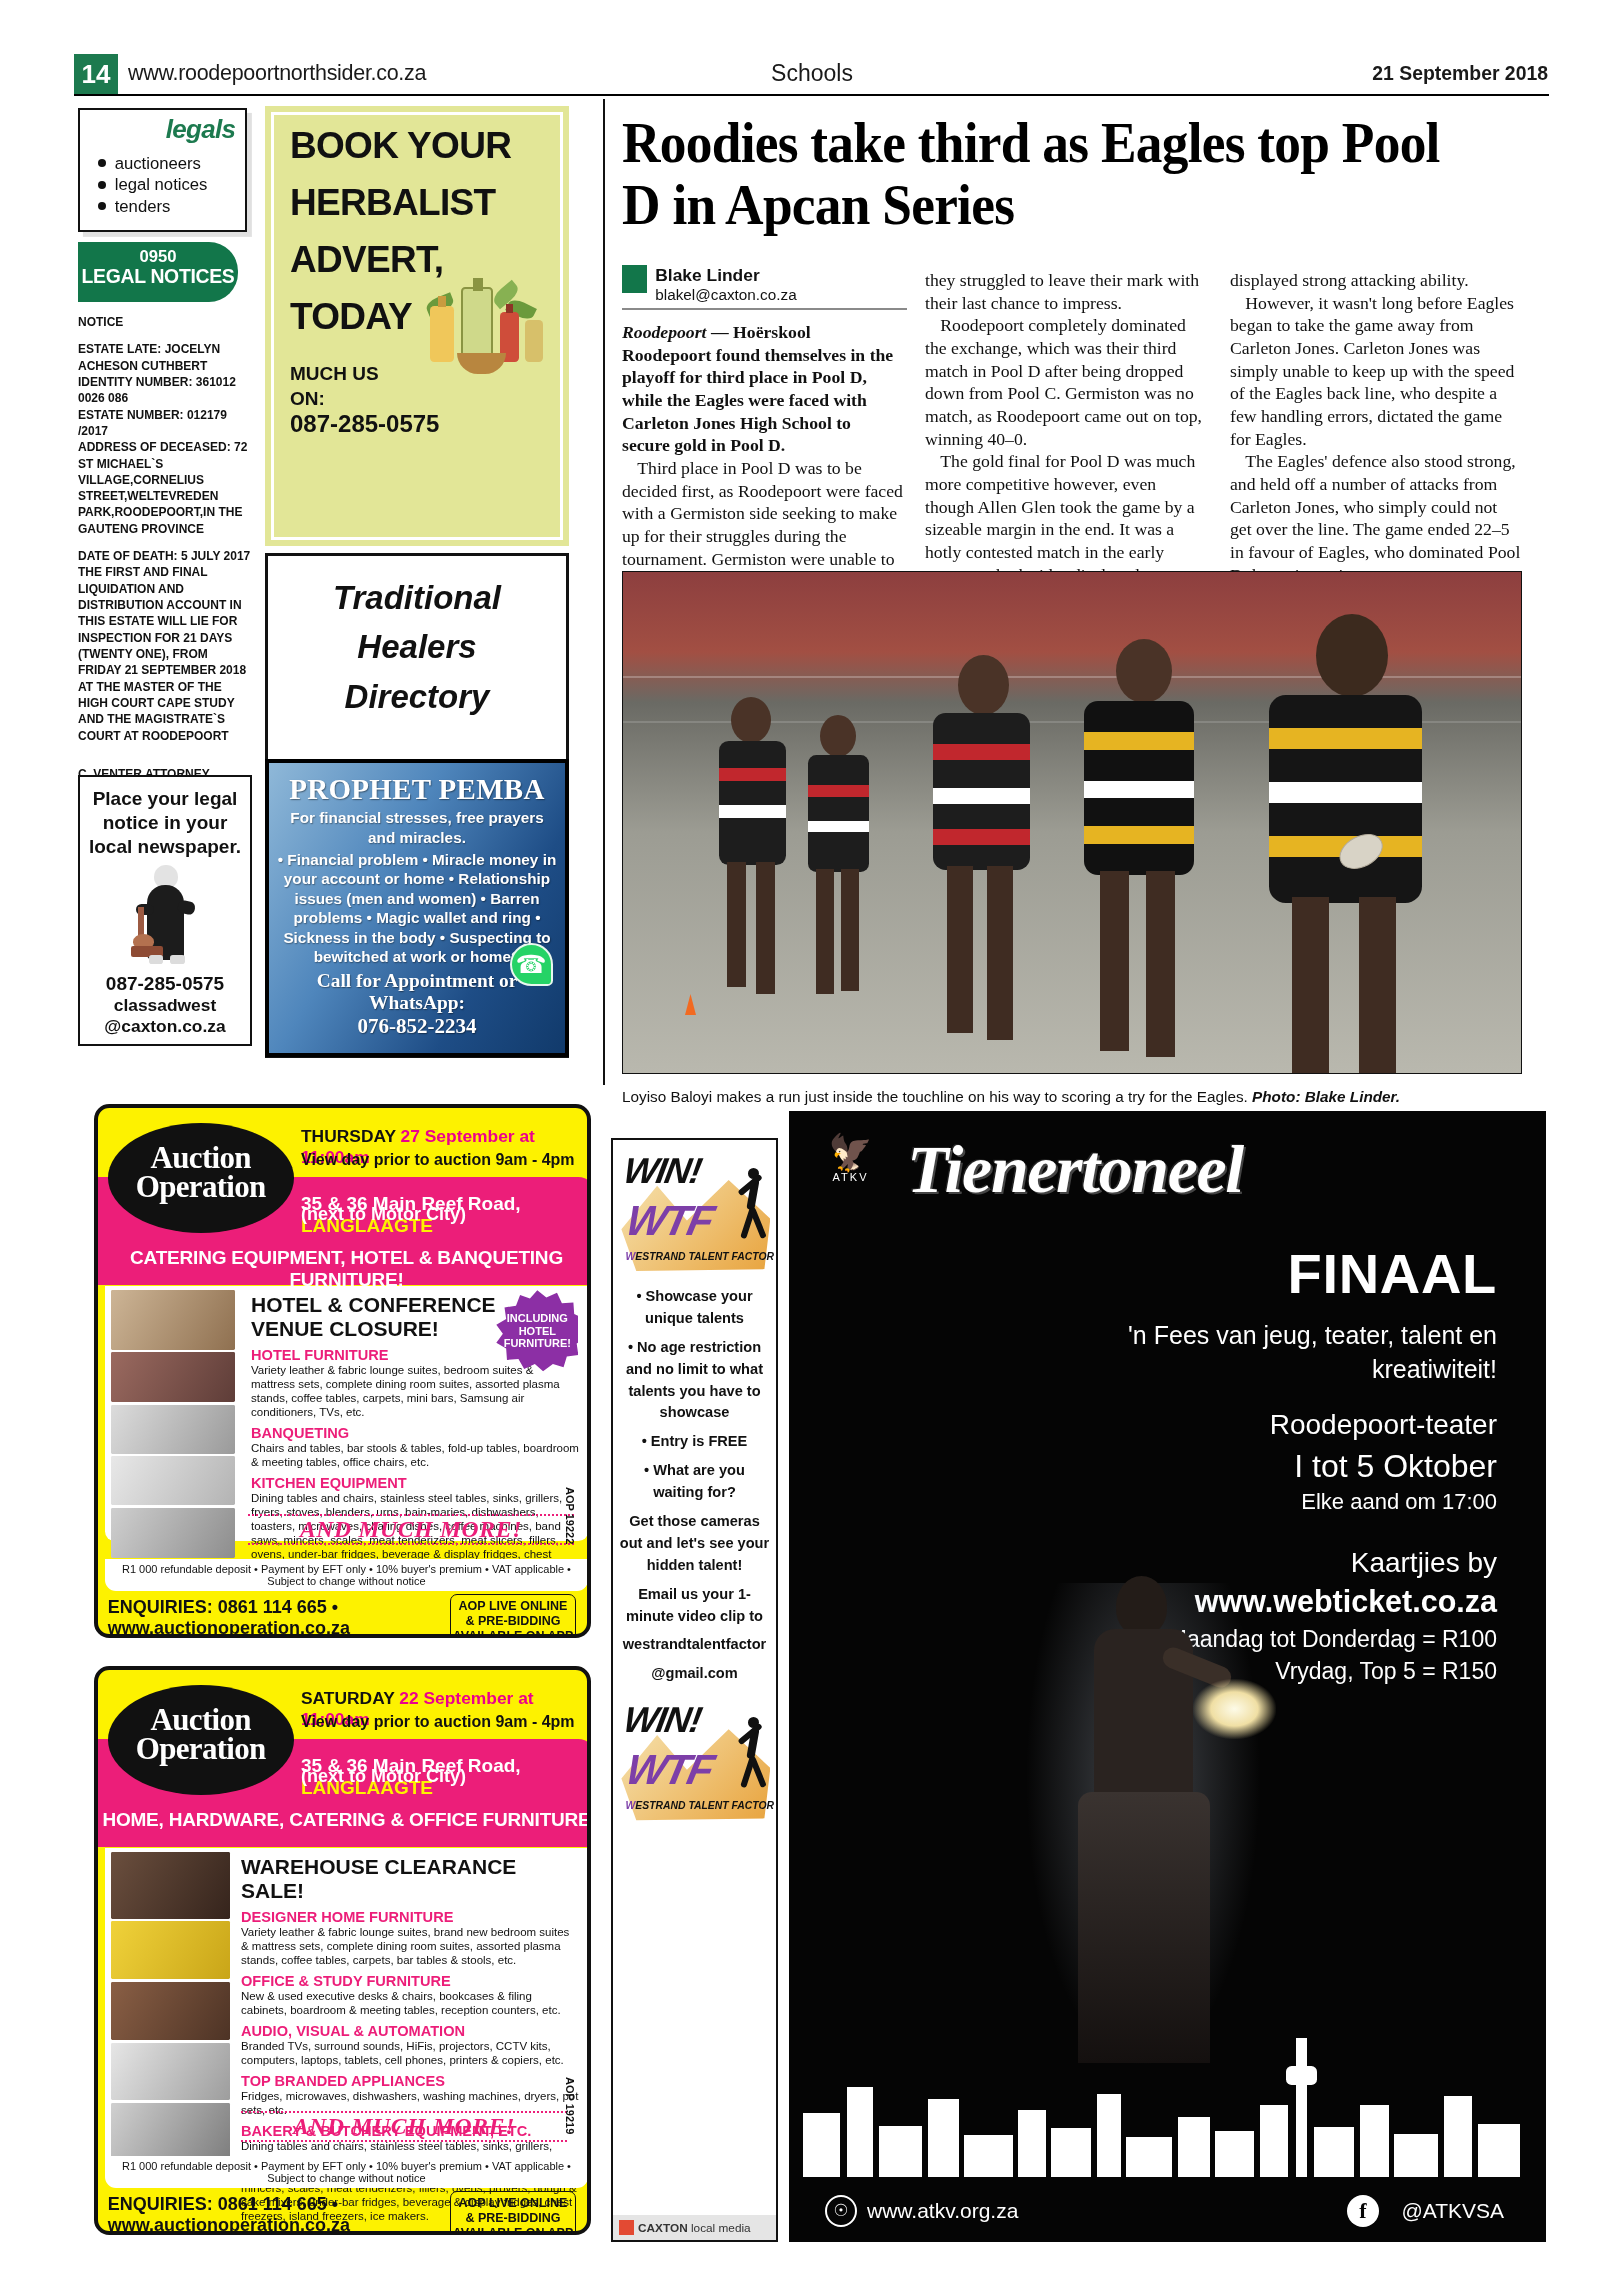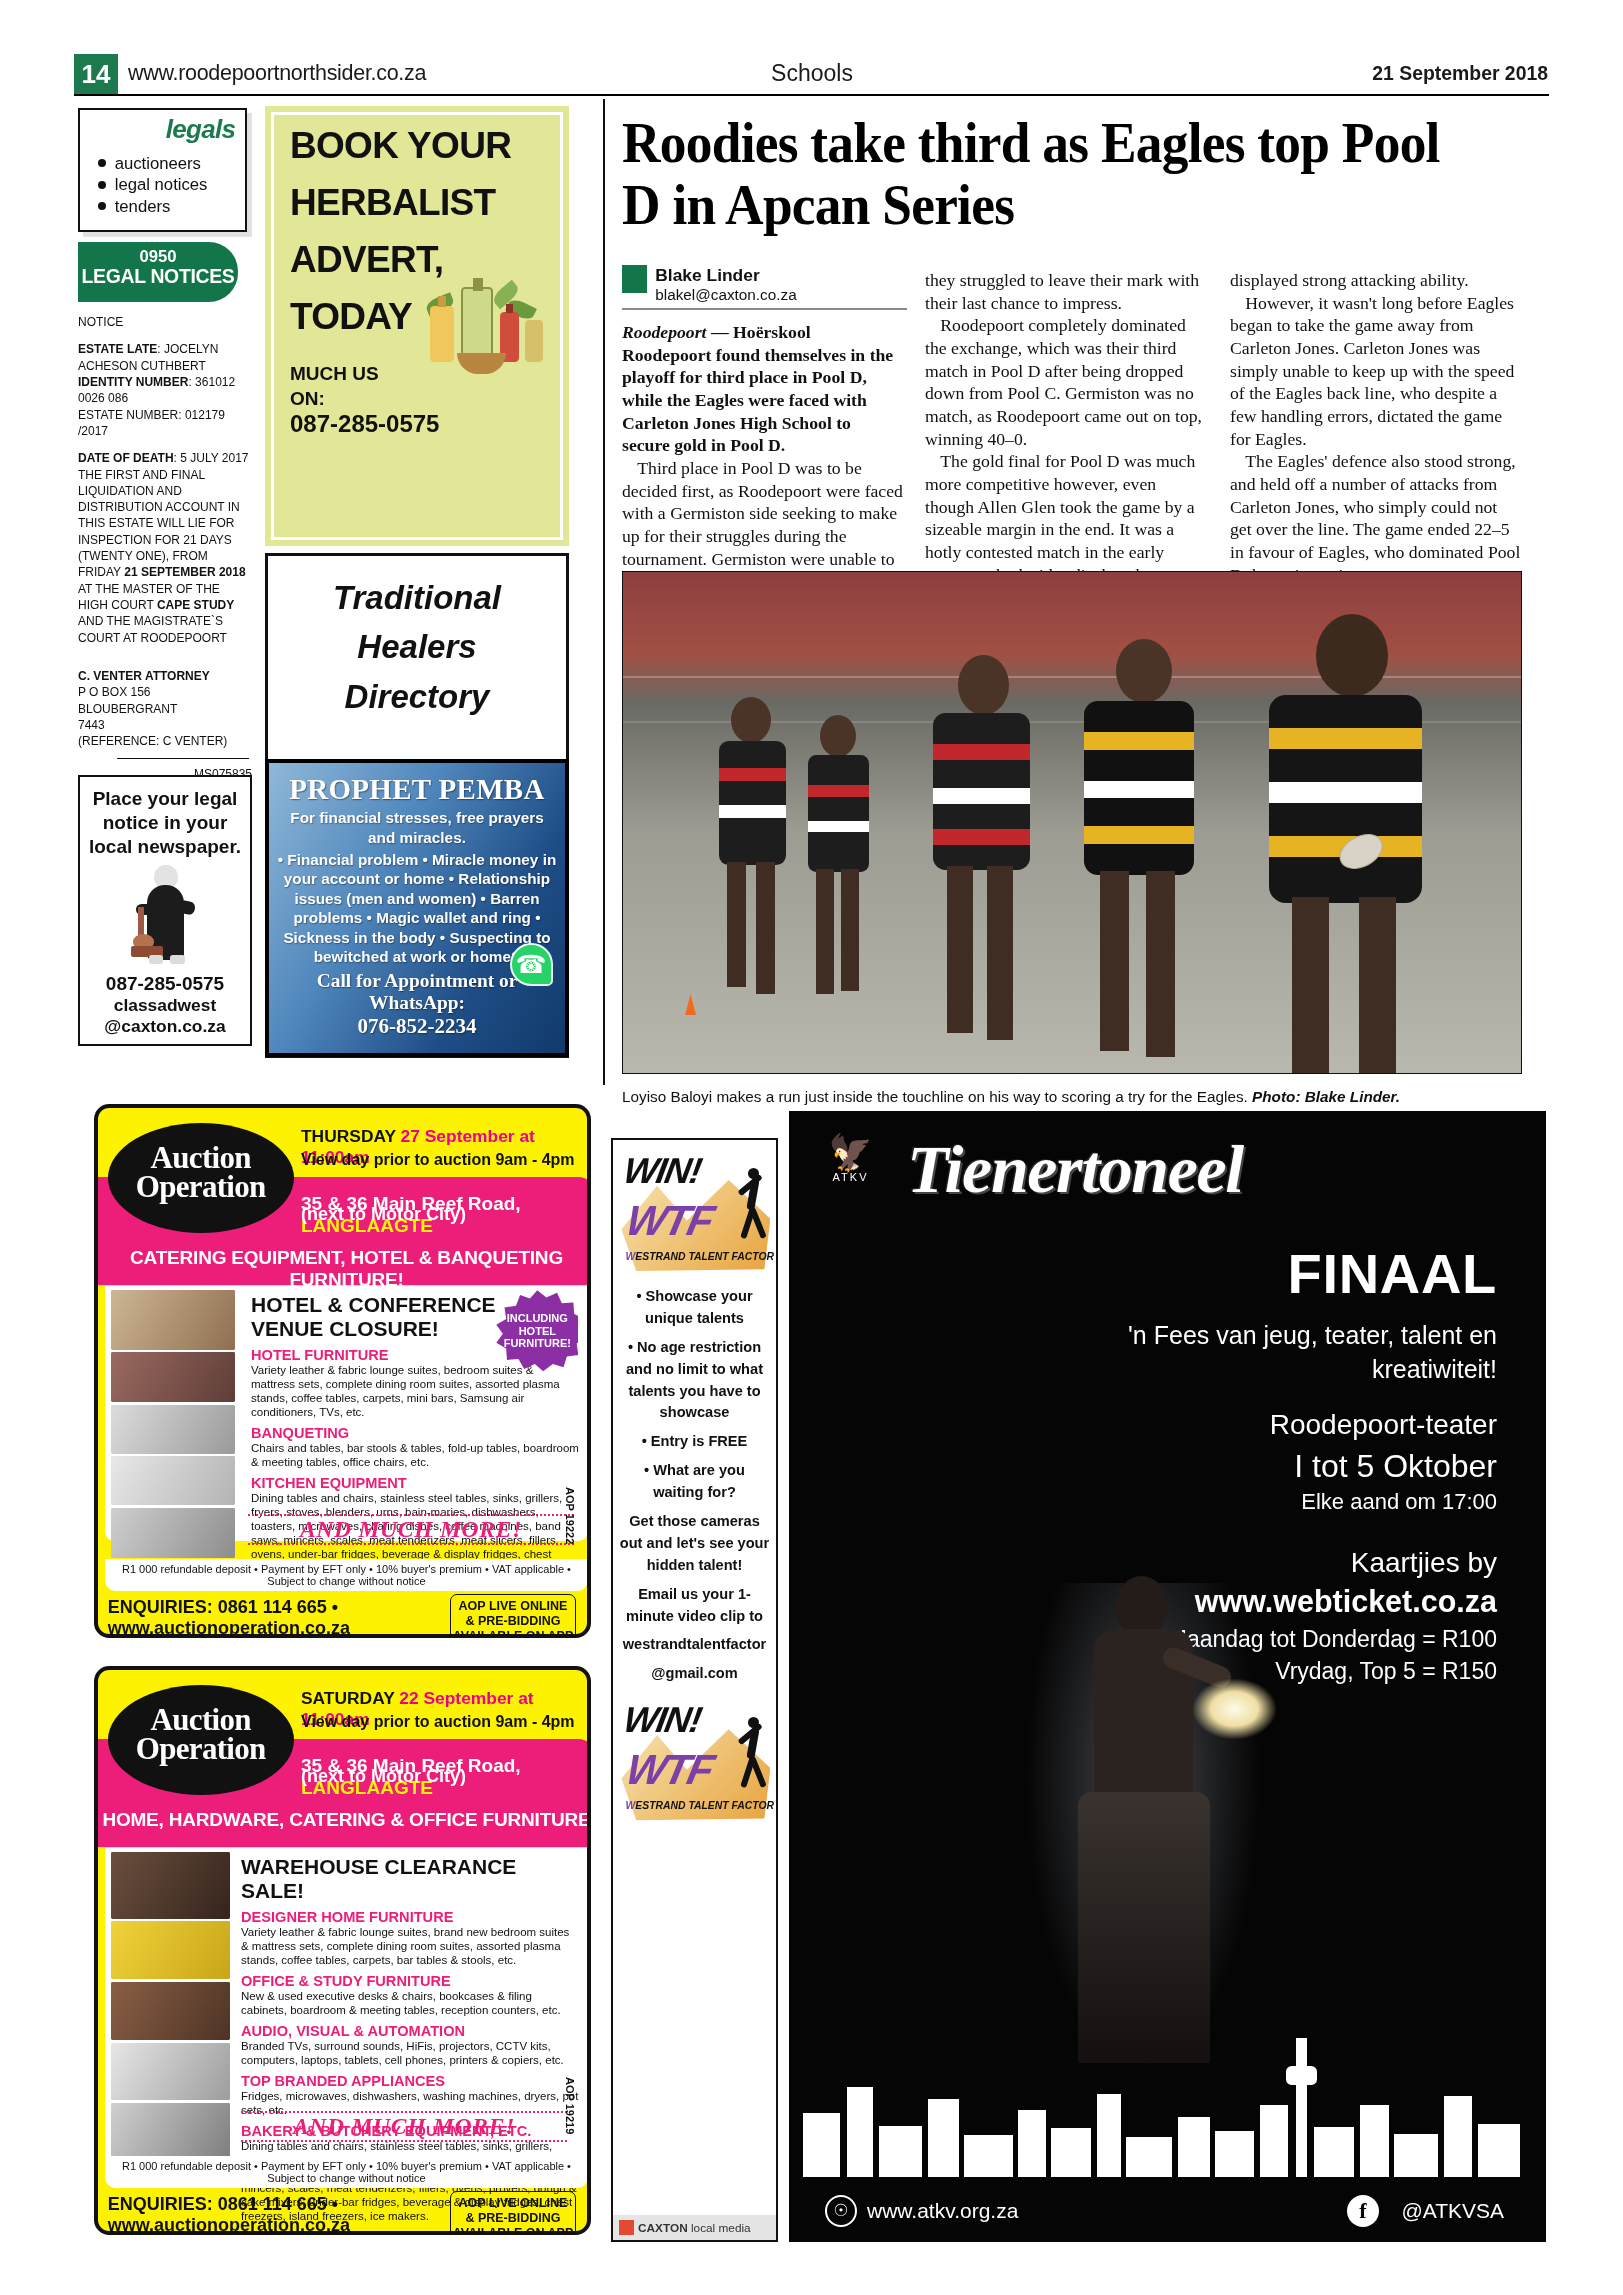--- a/index.html
+++ b/index.html
@@ -51,21 +51,21 @@
     color:#fff; text-align:center; font-weight:bold; line-height:1.08;
     padding-top:5.6px; font-size:18px;
   }
   .legal-notices-tab .num { font-size:16.7px; display:block; }
   .legal-notices-tab .lbl { font-size:19.4px; display:block; letter-spacing:-0.3px;}
 
   .notice-body {
     position:absolute; left:78px; top:314px; width:174px; font-size:12px;
     line-height:1.36; color:#111;
   }
-  .notice-body p { margin-bottom:0; }
+  .notice-body p { margin-bottom:0;font-weight:bold; }
   .notice-body .gap { height:11px; }
   .notice-ref-rule { width:132px; height:1.4px; background:#111; display:inline-block;
      vertical-align:middle; margin-right:2.8px; }
   .notice-ref-line { text-align:right; font-size:12px; }
 
   .place-legal-box {
     position:absolute; left:78px; top:775px; width:174px; height:271px;
     border:2.8px solid #111; background:#fff; text-align:center; padding-top:9.7px;
   }
   .place-legal-box .hd { font-size:19px; font-weight:bold; line-height:1.28; color:#111; }
@@ -418,20 +418,21 @@
   <span class="num">0950</span>
   <span class="lbl">LEGAL NOTICES</span>
 </div>
 
 <div class="notice-body">
   <p>NOTICE</p>
   <div class="gap"></div>
   <p><b>ESTATE LATE</b><span>: JOCELYN ACHESON CUTHBERT</span></p>
   <p><b>IDENTITY NUMBER</b><span>: 361012 0026 086</span></p>
   <p>ESTATE NUMBER: 012179 /2017</p>
+  <p><b>ADDRESS OF DECEASED:</b><span> 72 ST MICHAEL`S VILLAGE,CORNELIUS STREET,WELTEVREDEN PARK,ROODEPOORT,IN THE GAUTENG PROVINCE</span></p>
   <div class="gap"></div>
   <p><b>DATE OF DEATH</b><span>: 5 JULY 2017</span></p>
   <p><span>THE FIRST AND FINAL LIQUIDATION AND DISTRIBUTION ACCOUNT IN THIS ESTATE WILL LIE FOR INSPECTION FOR 21 DAYS (TWENTY ONE), FROM FRIDAY </span><b>21 SEPTEMBER 2018</b><span> AT THE MASTER OF THE HIGH COURT </span><b>CAPE STUDY</b><span> AND THE MAGISTRATE`S COURT AT ROODEPOORT</span></p>
   <div class="gap"></div>
     <div class="gap"></div>
   <p><b>C. VENTER ATTORNEY</b></p>
   <p>P O BOX 156</p>
   <p>BLOUBERGRANT</p>
   <p>7443</p>
   <p>(REFERENCE: C VENTER)</p>

